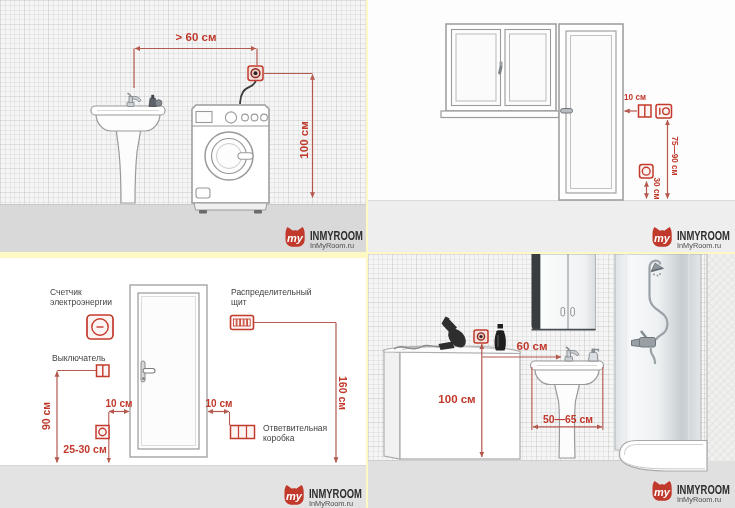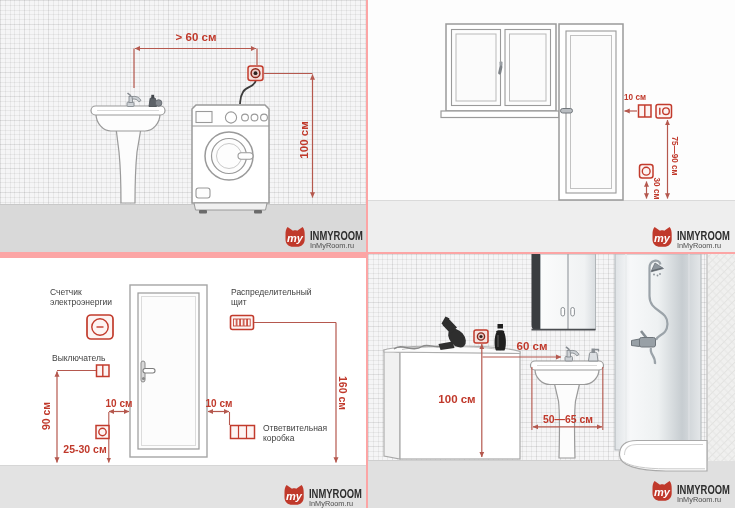--- a/index.html
+++ b/index.html
@@ -1,16 +1,16 @@
 <!DOCTYPE html>
 <html><head>
 <meta charset="utf-8">
 <style>
   html,body{margin:0;padding:0;background:#fff;}
-  #page{position:relative;width:735px;height:508px;background:#fca5a5;overflow:hidden;
+  #page{position:relative;width:735px;height:508px;background:#fef9c3;overflow:hidden;
         font-family:"Liberation Sans", sans-serif;}
   .quad{position:absolute;overflow:hidden;}
   .tilewall{
     background-color:#f5f5f6;
     background-image:
       repeating-linear-gradient(to right, rgba(0,0,0,0.055) 0 1px, transparent 1px 4.8px),
       repeating-linear-gradient(to bottom, rgba(0,0,0,0.055) 0 1px, transparent 1px 4.8px),
       repeating-linear-gradient(to right, rgba(0,0,0,0.04) 0 1px, transparent 1px 24px),
       repeating-linear-gradient(to bottom, rgba(0,0,0,0.04) 0 1px, transparent 1px 24px);
   }

